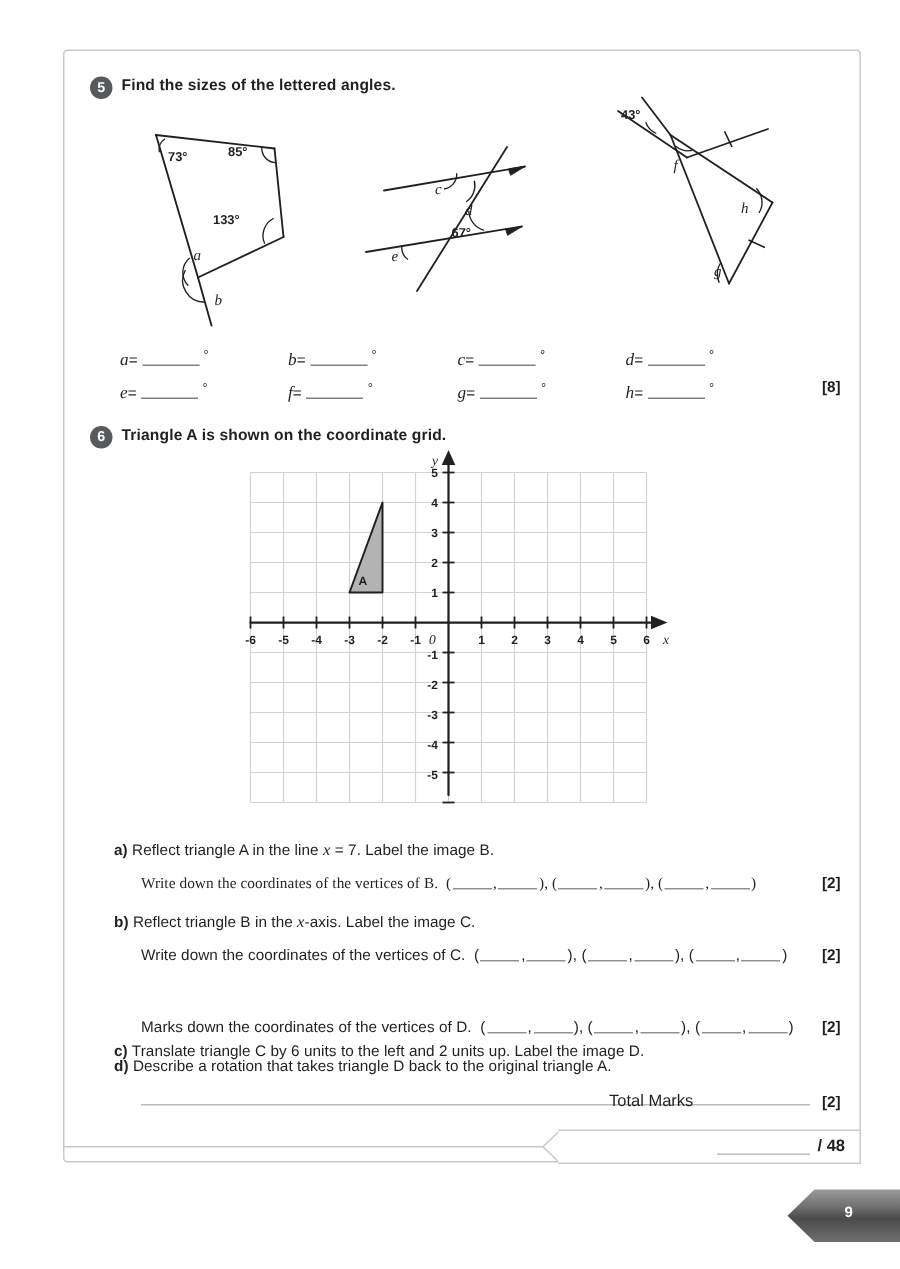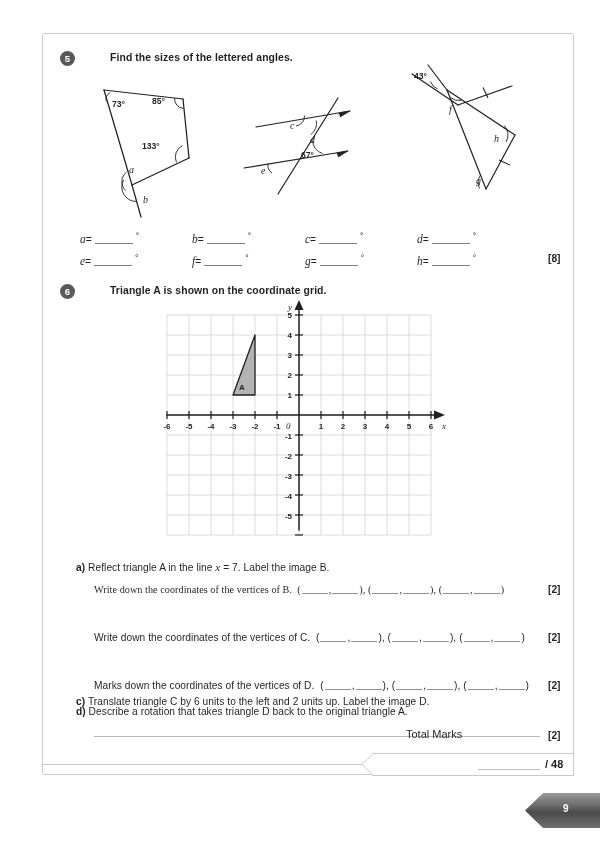--- a/index.html
+++ b/index.html
@@ -37,21 +37,20 @@
     line-height: 15px;
     text-align: center;
   }
   .qtext {
     position: absolute;
     font-size: 10.4px;
     font-weight: 600;
     color: #231f20;
     letter-spacing: 0.1px;
     white-space: nowrap;
-    margin-left: 29px;
   }
   .ansitem {
     position: absolute;
     font-size: 10.2px;
     white-space: nowrap;
     color: #231f20;
   }
   .ansitem .lbl { font-style: italic; font-family: "Liberation Serif", serif; font-size: 11.5px; }
   .blank {
     display: inline-block;
@@ -393,20 +392,24 @@
   <div class="part" style="left:76px; top:561px;">
     <b>a)</b>
     <span>Reflect triangle A in the line </span><span class="ital">x</span><span> = 7. Label the image B.</span>
   </div>
   <div class="part" style="left:94px; top:584px;font-family:Liberation Serif, serif;">
     <span>Write down the coordinates of the vertices of B.</span>
     <span class="coordslot">&nbsp;(<span class="cblank"></span>,<span class="cblank"></span>),</span><span class="coordslot">&nbsp;(<span class="cblank"></span>,<span class="cblank"></span>),</span><span class="coordslot">&nbsp;(<span class="cblank"></span>,<span class="cblank"></span>)</span>
   </div>
   <div class="marks" style="left:548px; top:584px;">[2]</div>
 
+  <div class="part" style="left:76px; top:609px;">
+    <b>b)</b>
+    <span>Reflect triangle B in the </span><span class="ital">x</span><span>-axis. Label the image C.</span>
+  </div>
   <div class="part" style="left:94px; top:632px;">
     <span>Write down the coordinates of the vertices of C.</span>
     <span class="coordslot">&nbsp;(<span class="cblank"></span>,<span class="cblank"></span>),</span><span class="coordslot">&nbsp;(<span class="cblank"></span>,<span class="cblank"></span>),</span><span class="coordslot">&nbsp;(<span class="cblank"></span>,<span class="cblank"></span>)</span>
   </div>
   <div class="marks" style="left:548px; top:632px;">[2]</div>
 
   <div class="part" style="left:76px; top:696px;">
     <b>c)</b>
     <span>Translate triangle C by 6 units to the left and 2 units up. Label the image D.</span>
   </div>

